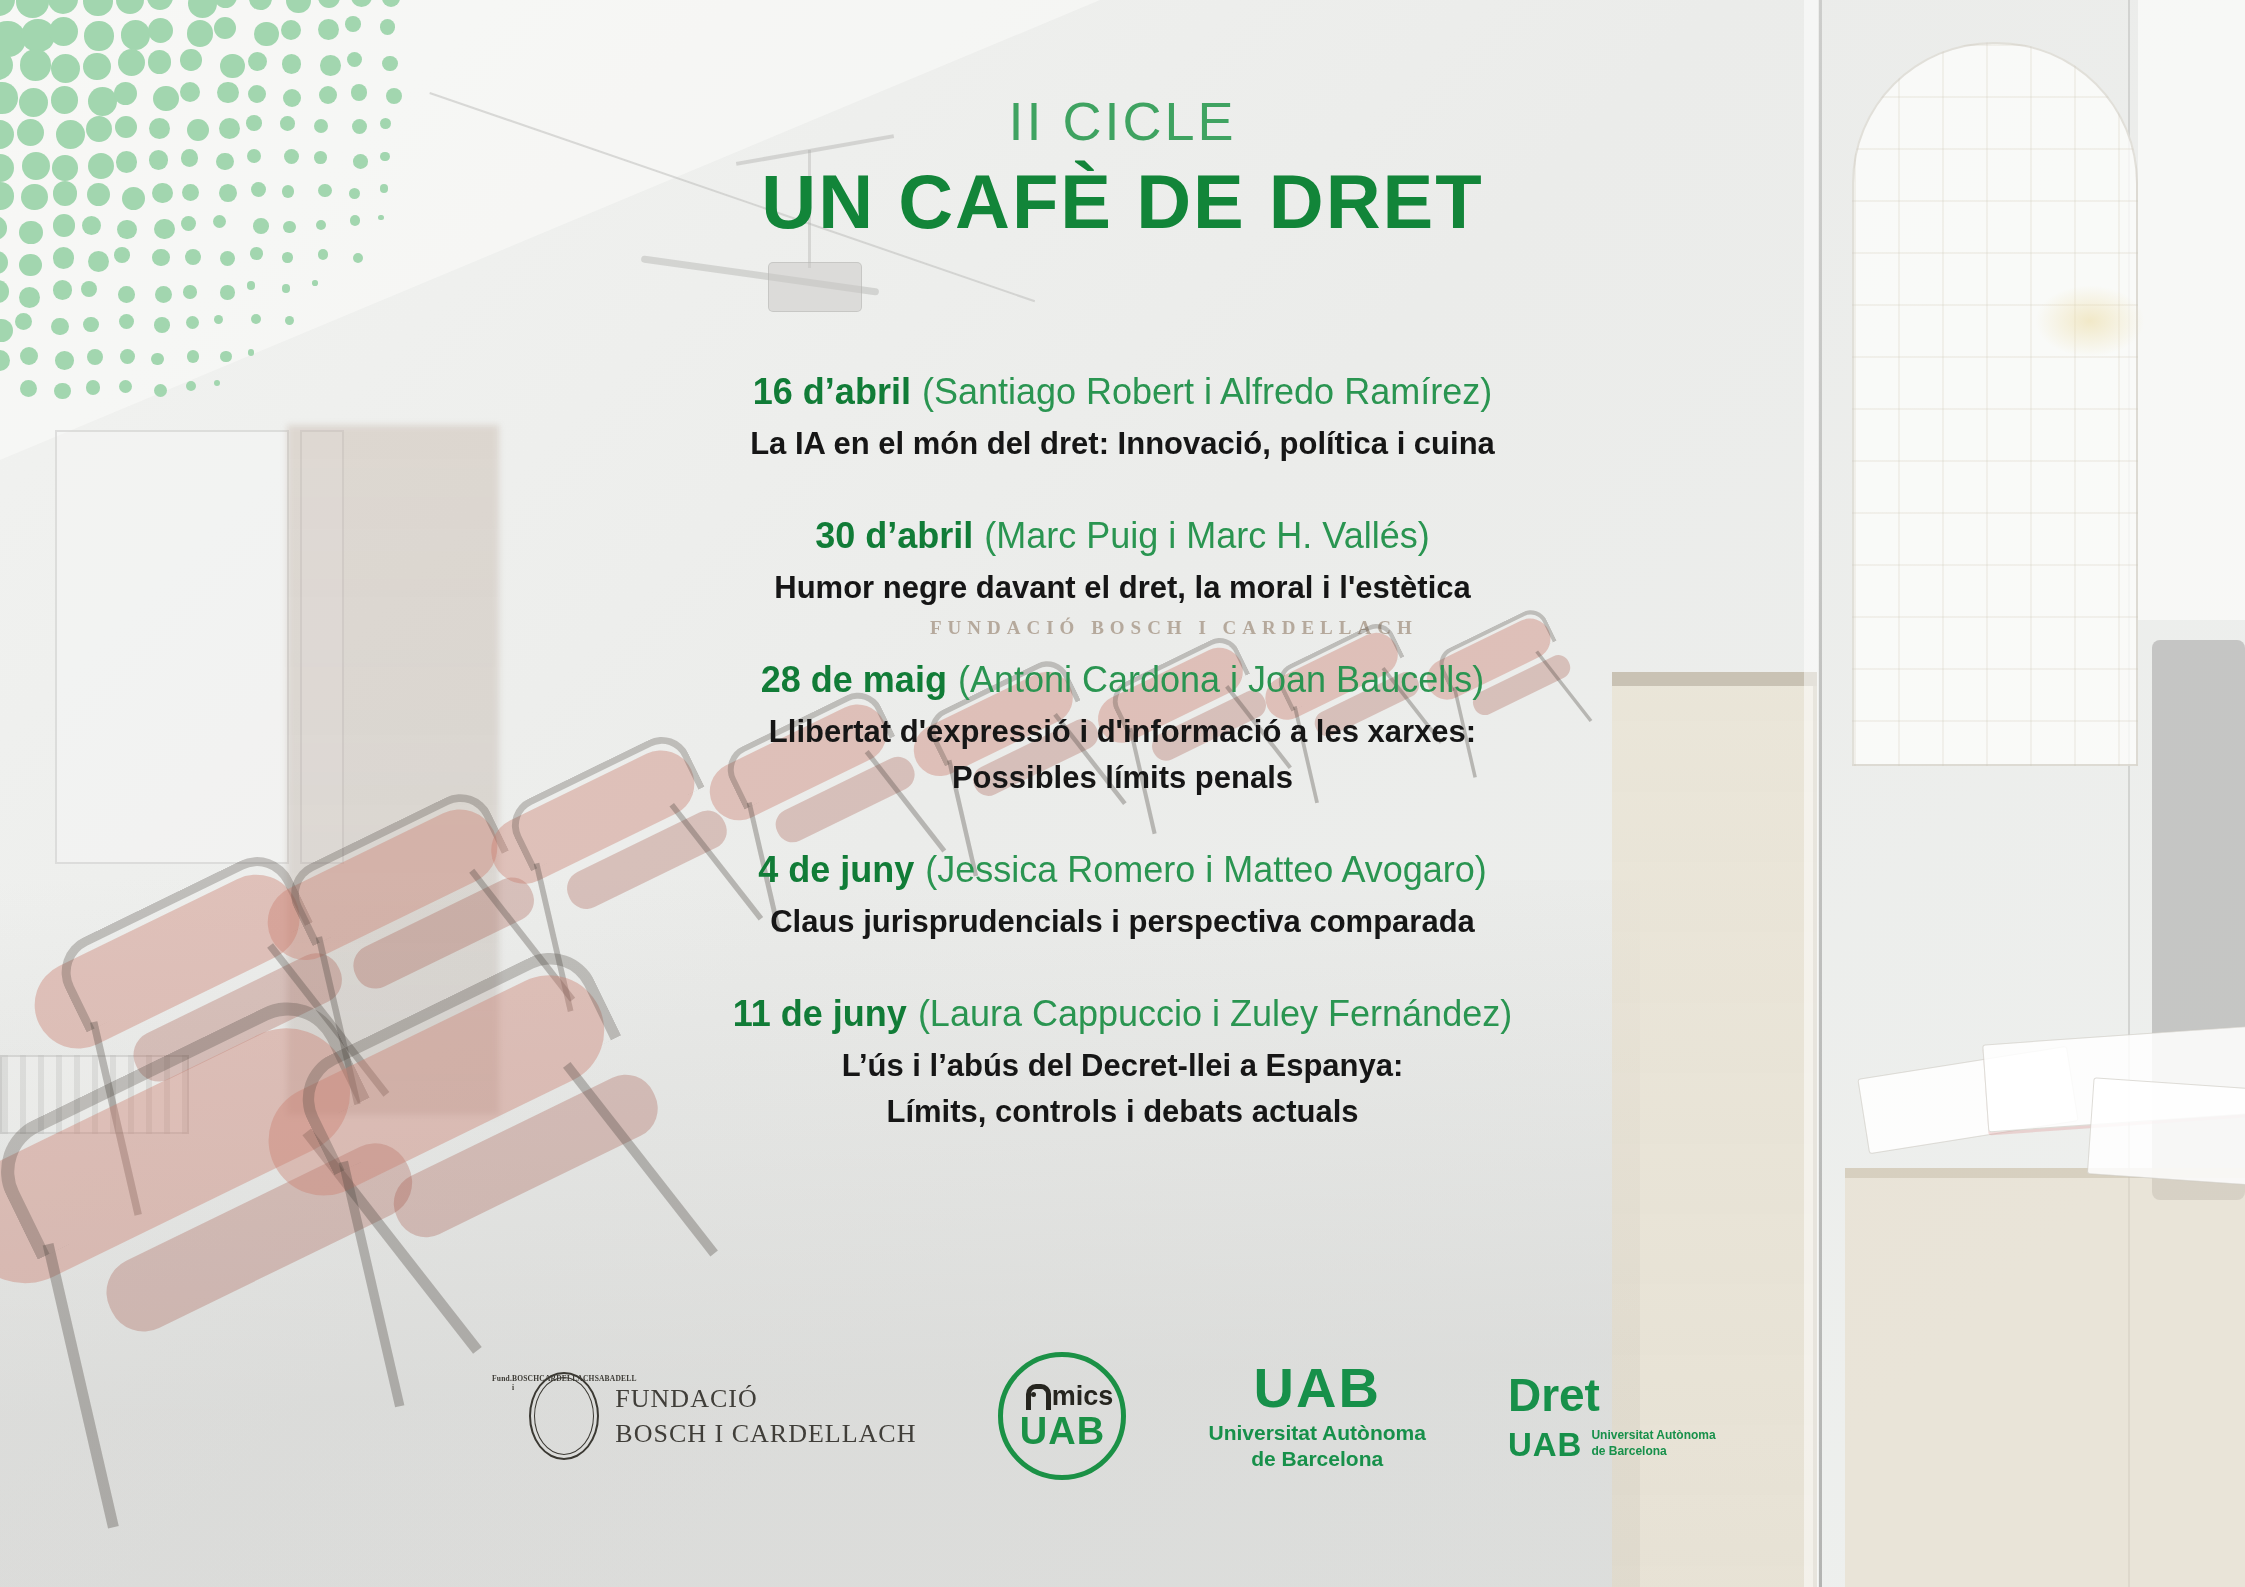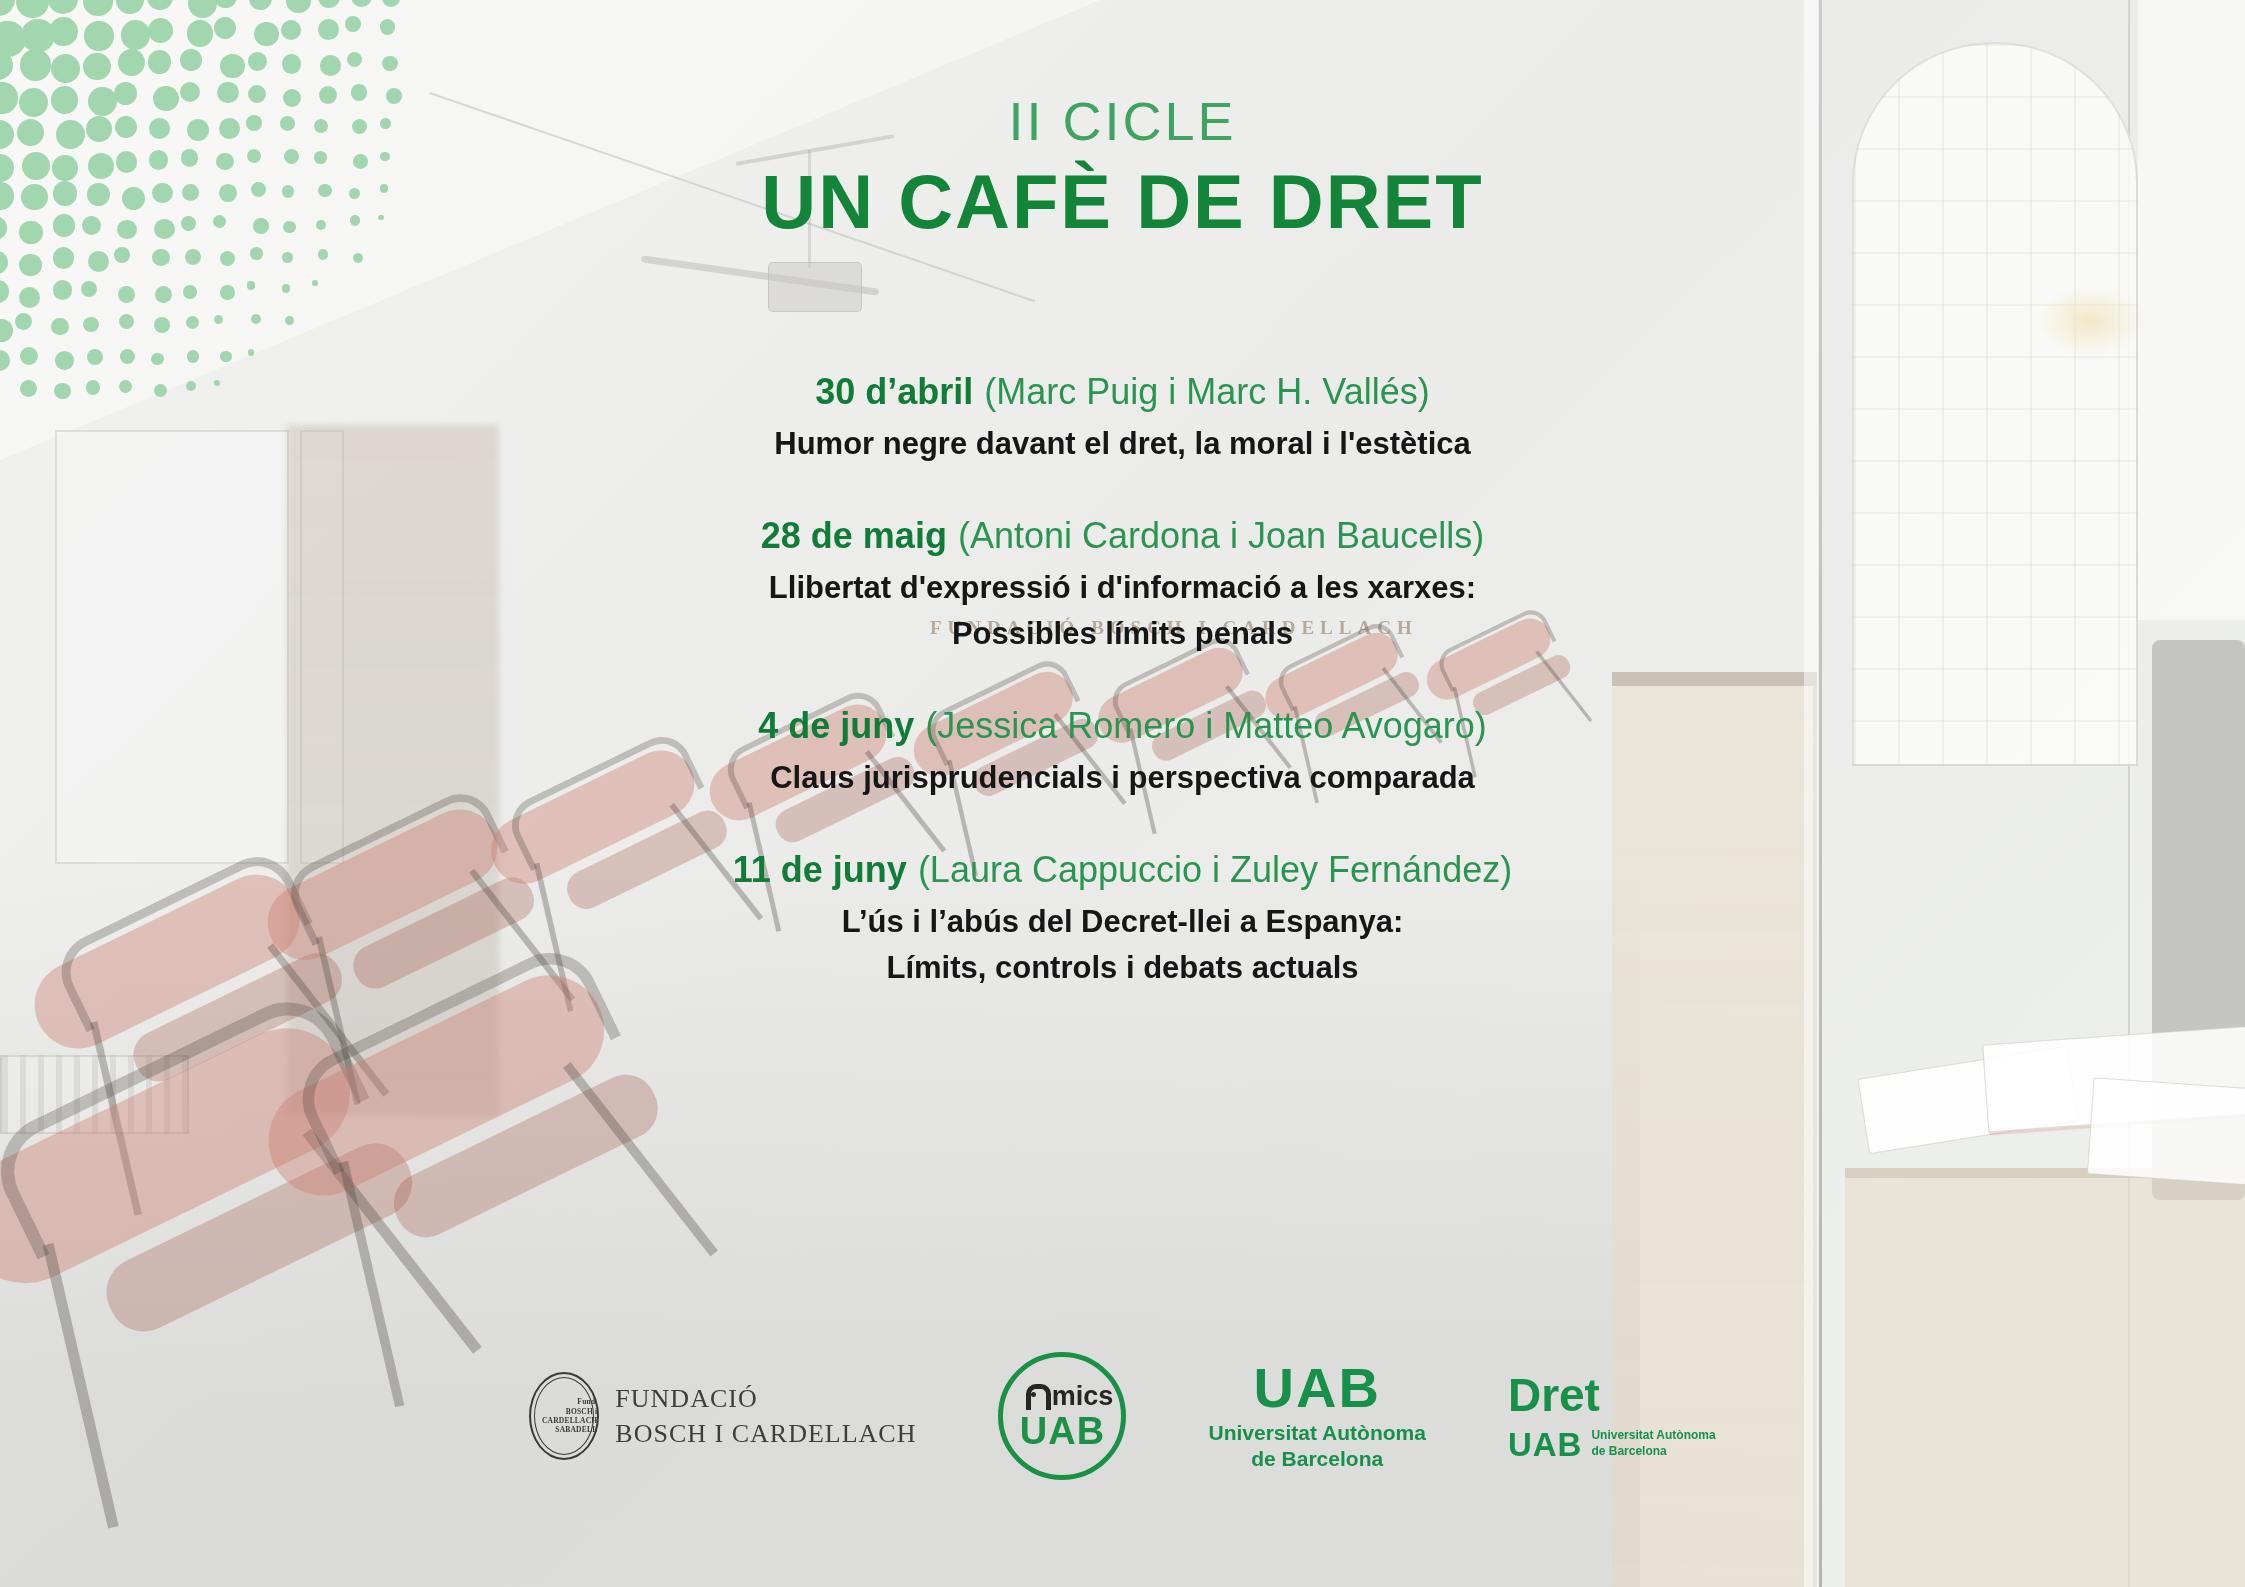--- a/index.html
+++ b/index.html
@@ -66,21 +66,21 @@
   .events{margin-top:126px;}
   .event{margin-bottom:47px;}
   .event-heading{font-size:36px;line-height:1.2;margin-bottom:8px;}
   .event-heading .date{font-weight:800;color:#117c37;}
   .event-heading .speakers{font-weight:500;color:#2a9551;margin-left:11px;}
   .event-topic{font-size:31px;font-weight:700;color:#161616;line-height:1.48;}
   
   .logos{position:absolute;left:0;right:0;top:1352px;z-index:2;display:flex;justify-content:center;align-items:center;gap:82px;}
   .logo-fundacio{display:flex;align-items:center;gap:16px;}
   .seal{width:66px;height:84px;border:2px solid #3b3933;border-radius:50%;position:relative;
-        display:flex;flex-direction:column;justify-content:center;align-items:flex-end;
+        display:flex;flex-direction:row;justify-content:center;align-items:flex-start;
         font-family:"Liberation Serif",serif;color:#3b3933;}
   .seal:after{content:"";position:absolute;inset:3px;border:1px solid #3b3933;border-radius:50%;}
   .seal span{font-size:7.5px;line-height:1.25;font-weight:700;letter-spacing:.2px;}
   .fundacio-text{font-family:"Liberation Serif",serif;font-size:26px;color:#403e39;
                  text-align:left;line-height:1.35;letter-spacing:1px;}
   .logo-amics{width:118px;height:118px;border:5px solid #1b9146;border-radius:50%;
               display:flex;flex-direction:column;justify-content:center;align-items:center;}
   .amics-word{display:flex;align-items:flex-end;color:#26251f;font-weight:700;font-size:27px;line-height:1;padding-left:14px;}
   .uab-a{display:inline-block;width:15px;height:21px;border:5px solid #26251f;border-bottom:none;
          border-radius:10px 10px 0 0;position:relative;margin-right:1px;}
@@ -354,20 +354,29 @@
       <div class="dot" style="height: 10.3902px; width: 10.3902px; left: 199.584px; top: 395.075px;"></div>
       <div class="dot" style="height: 5.94937px; width: 5.94937px; left: 227.799px; top: 394.298px;"></div>
     </div>
 
   <div class="content">
     <div class="pretitle">II CICLE</div>
     <div class="title">UN CAFÈ DE DRET</div>
 
     <div class="events">
 
+      <div class="event">
+        <div class="event-heading">
+          <span class="date">16 d’abril</span><span class="speakers">(Santiago Robert i Alfredo Ramírez)</span>
+        </div>
+        <div class="event-topic">
+          <div>La IA en el món del dret: Innovació, política i cuina</div>
+          <div></div>
+        </div>
+      </div>
 
       <div class="event">
         <div class="event-heading">
           <span class="date">30 d’abril</span><span class="speakers">(Marc Puig i Marc H. Vallés)</span>
         </div>
         <div class="event-topic">
           <div>Humor negre davant el dret, la moral i l'estètica</div>
           <div></div>
         </div>
       </div>

